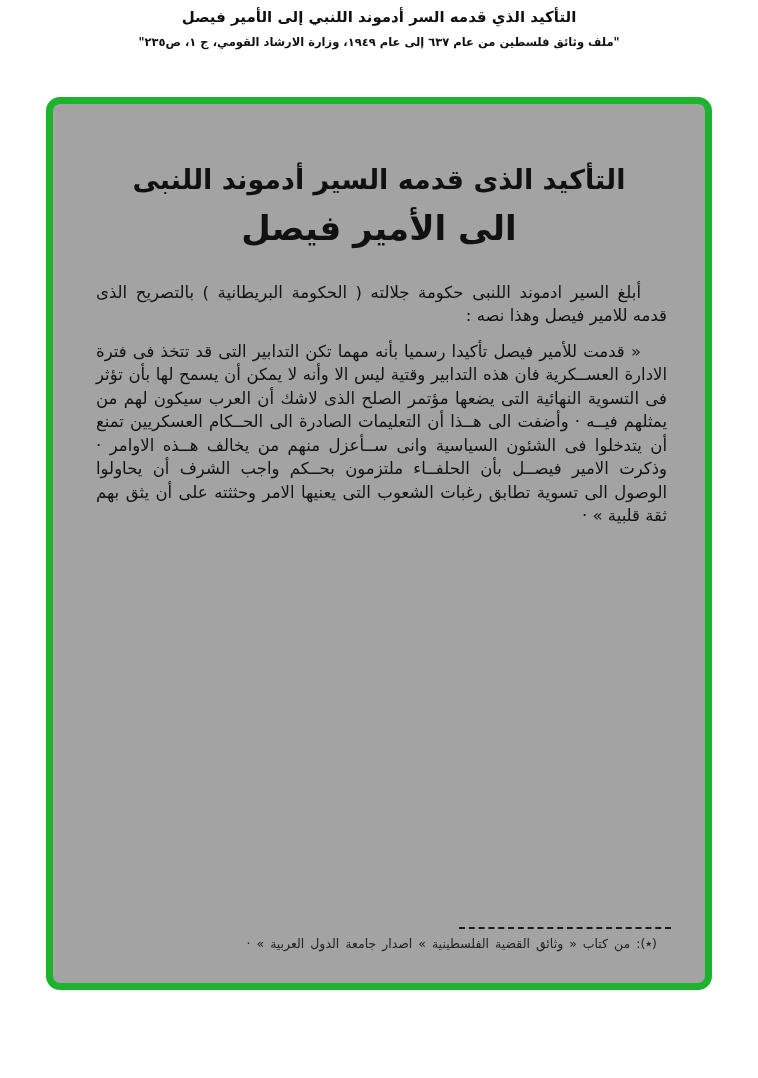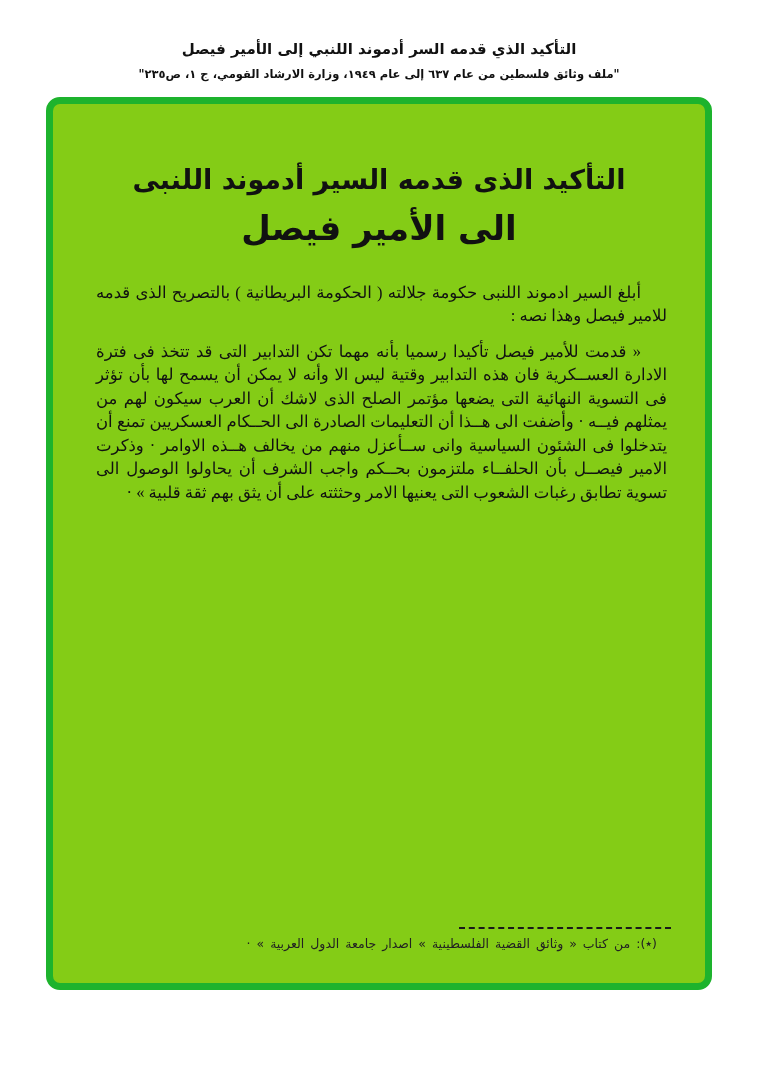--- a/index.html
+++ b/index.html
@@ -14,21 +14,21 @@
     background: var(--paper, #ffffff);
     font-family: "DejaVu Sans", sans-serif;
     direction: rtl;
     overflow: hidden;
     color: var(--ink, #111111);
   }
 
   
   .page-header {
     position: absolute;
-    top: 40px;
+    top: 8px;
     left: 0;
     right: 0;
     text-align: center;
   }
   .page-header .hdr-title {
     font-size: 15px;
     font-weight: bold;
     letter-spacing: 0.2px;
   }
   .page-header .hdr-source {
@@ -40,21 +40,21 @@
   
   .doc-frame {
     position: absolute;
     left: 46px;
     top: 97px;
     width: 666px;
     height: 893px;
     box-sizing: border-box;
     border: 7px solid var(--accent, #1db32d);
     border-radius: 14px;
-    background: #84cc16;
+    background: #a3a3a3;
   }
 
   
   .doc-title-block {
     margin-top: 58px;
     text-align: center;
   }
   .doc-title-1 {
     font-size: 27px;
     font-weight: bold;
@@ -76,21 +76,20 @@
   
   .doc-body {
     margin: 30px 38px 0 43px;
     font-size: 16.5px;
     line-height: 23.5px;
     text-align: justify;
   }
   .doc-body p {
     margin: 0 0 12px 0;
     text-indent: 26px;
-    font-family: Liberation Serif, serif;
   }
 
   
   .footnote-area {
     position: absolute;
     bottom: 32px;
     right: 34px;
     left: 52px;
   }
   .footnote-divider {

